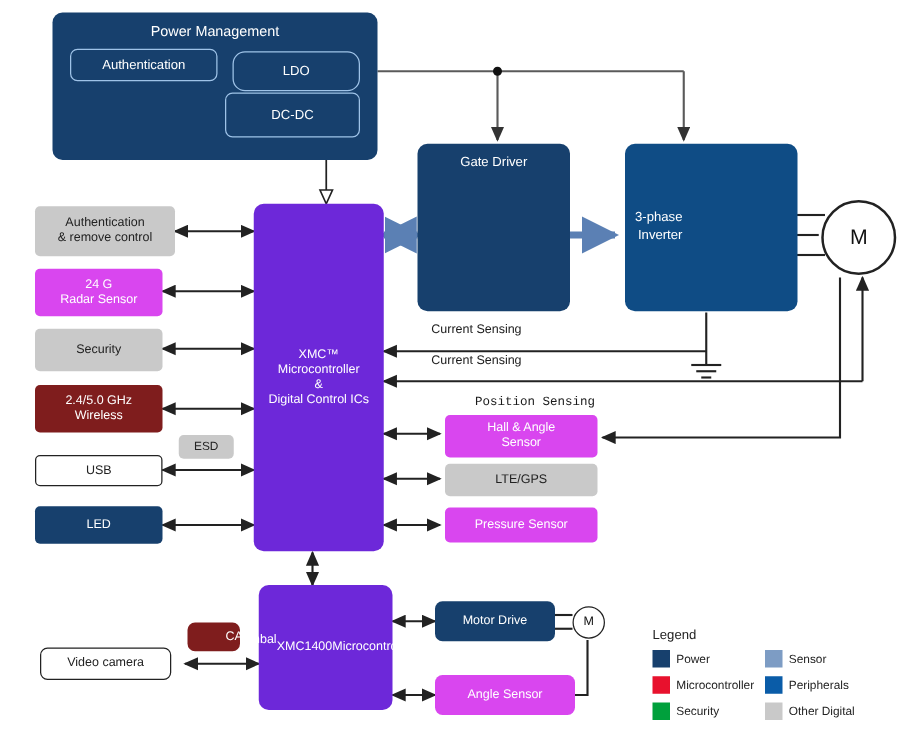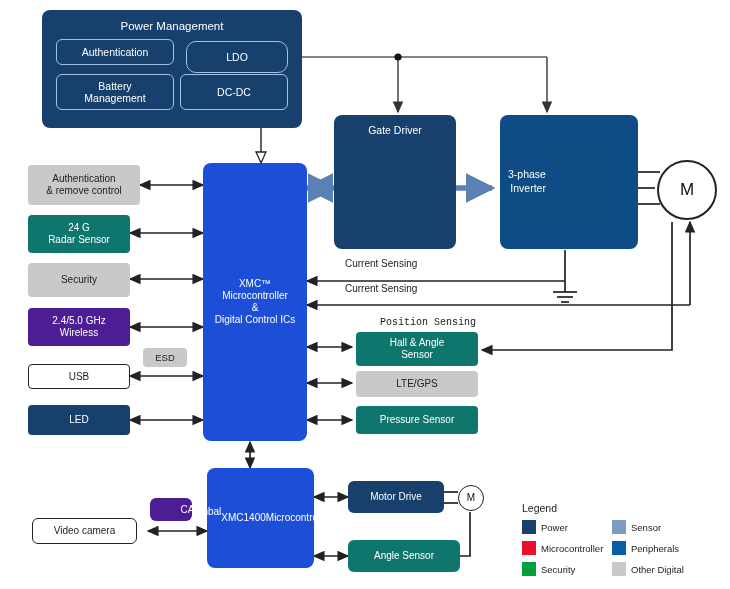--- a/index.html
+++ b/index.html
@@ -6,23 +6,23 @@
   body{width:730px;height:589px;position:relative;overflow:hidden;
        font-family:"Liberation Sans","DejaVu Sans",sans-serif;color:#1a1a1a;}
   #canvas{position:absolute;left:0;top:0;width:730px;height:589px;}
   .box{position:absolute;box-sizing:border-box;display:flex;align-items:center;
        justify-content:center;text-align:center;line-height:1.18;}
   .lbl{position:absolute;display:flex;align-items:center;justify-content:center;
        text-align:center;line-height:1.2;}
 
   
   .c-power   {background:#17406d;color:#ffffff;}
-  .c-mcu     {background:#1d4ed8;color:#ffffff;}
-  .c-sensor  {background:#0f766e;color:#ffffff;}
-  .c-periph  {background:#4c1d95;color:#ffffff;}
+  .c-mcu     {background:#6d28d9;color:#ffffff;}
+  .c-sensor  {background:#d946ef;color:#ffffff;}
+  .c-periph  {background:#7f1d1d;color:#ffffff;}
   .c-other   {background:#c9c9c9;color:#222222;}
   .c-white   {background:#ffffff;color:#222222;border:1.6px solid #222222;}
   .c-inv     {background:#0f4c85;color:#ffffff;}
 
   .r4{border-radius:4px;} .r6{border-radius:6px;} .r8{border-radius:8px;}
   .r10{border-radius:10px;}
 
   .pm-sub{border:1.3px solid #9fc3e8;background:#17406d;color:#ffffff;}
 
   svg{position:absolute;left:0;top:0;overflow:visible;}
@@ -163,23 +163,20 @@
       <path d="M600,188 L614,188"></path>
     </g>
   </svg>
 
   <div class="box c-power r8" style="left:42px;top:10px;width:260px;height:118px;
        align-items:flex-start;">
     <span style="margin-top:10px;font-size:11.5px;">Power Management</span>
   </div>
   <div class="box pm-sub r6" style="left:56px;top:39px;width:118px;height:26px;font-size:10.5px;">Authentication</div>
   <div class="box pm-sub r10" style="left:186px;top:41px;width:102px;height:32px;font-size:10.5px;">LDO</div>
-  <div class="box pm-sub r6" style="left:56px;top:74px;width:118px;height:36px;font-size:10.5px;
-       white-space:pre-line;">Battery
-Management</div>
   <div class="box pm-sub r6" style="left:180px;top:74px;width:108px;height:36px;font-size:10.5px;">DC-DC</div>
 
   <div class="box c-other r4" style="left:28px;top:165px;width:112px;height:40px;font-size:10px;
        white-space:pre-line;">Authentication
 &amp; remove control</div>
   <div class="box c-sensor r4" style="left:28px;top:215px;width:102px;height:38px;font-size:10px;
        white-space:pre-line;">24 G
 Radar Sensor</div>
   <div class="box c-other r4" style="left:28px;top:263px;width:102px;height:34px;font-size:10px;">Security</div>
   <div class="box c-periph r4" style="left:28px;top:308px;width:102px;height:38px;font-size:10px;

